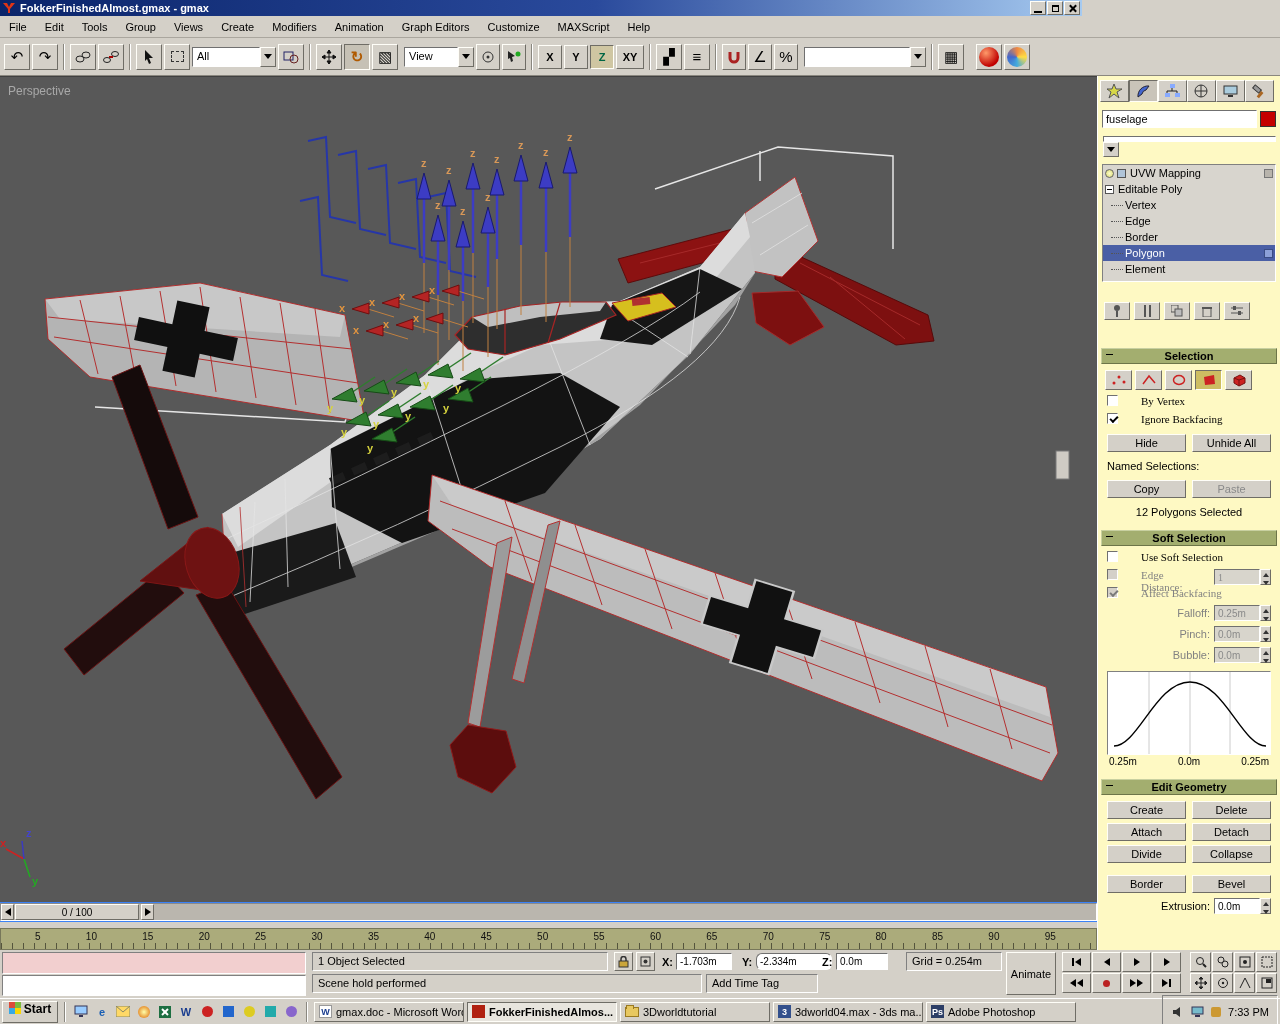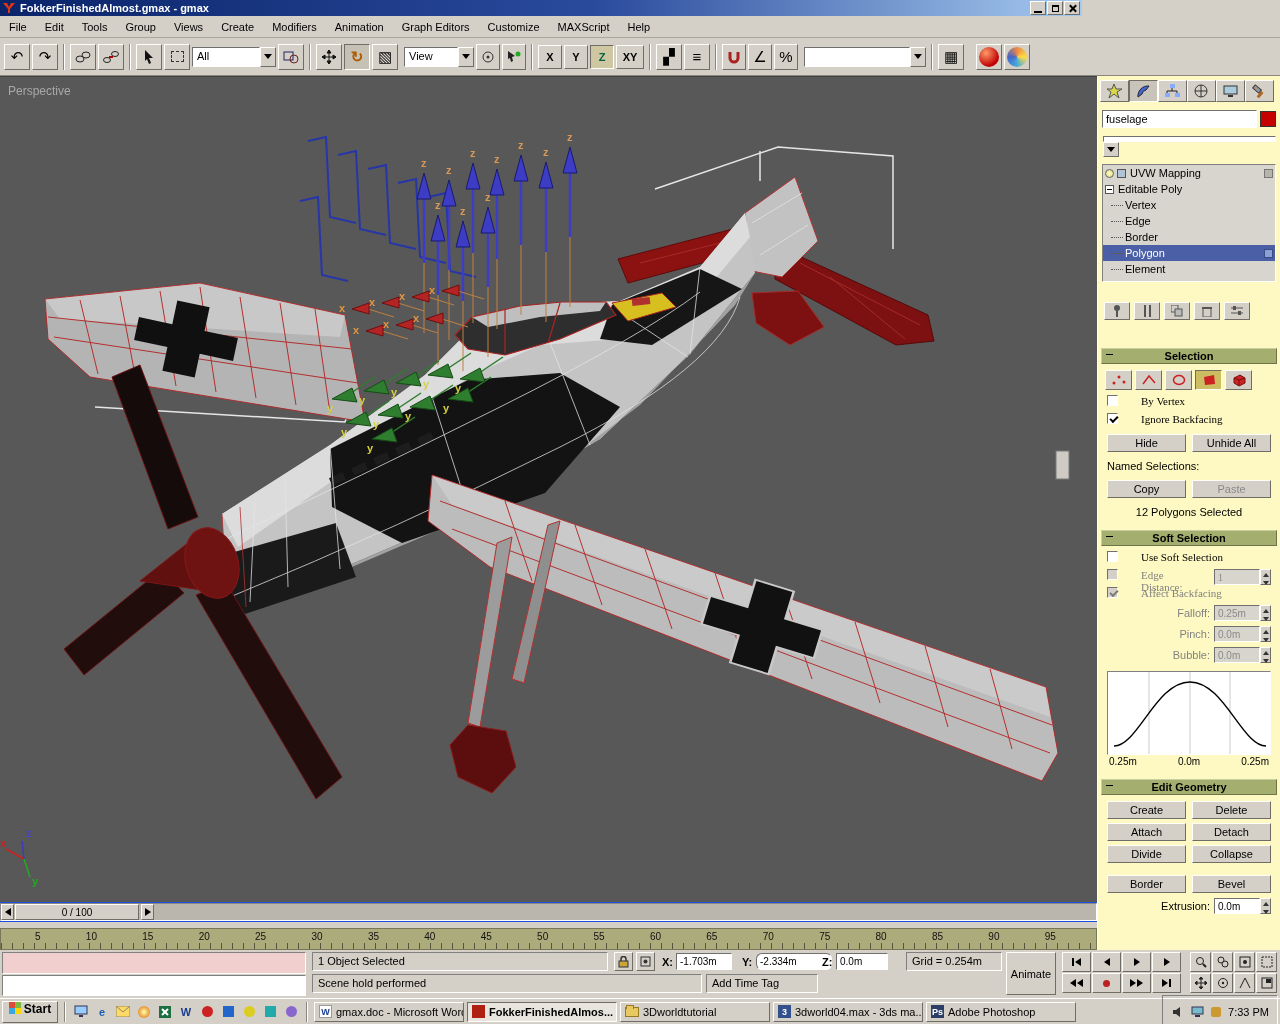--- a/index.html
+++ b/index.html
@@ -32,21 +32,21 @@
 .dd .val{background:#fff;border:1px solid;border-color:#707070 #fff #fff #707070;padding:2px 4px;font-size:11px;overflow:hidden;white-space:nowrap;}
 .dd .dbtn{width:16px;display:flex;align-items:center;justify-content:center;}
 .arrow-dn{width:0;height:0;border:4px solid transparent;border-top:5px solid #000;margin-top:4px;}
 .axisbtn{width:24px;height:24px;font-weight:bold;display:flex;align-items:center;justify-content:center;}
 .axisbtn.pressed{border-color:#6f6d66 #fffef8 #fffef8 #6f6d66;background:#cfc6a2;color:#064;}
 .ball{width:20px;height:20px;border-radius:50%;}
 
 #viewport{left:0;top:76px;width:1097px;height:826px;background:#585858;border-top:1px solid #404040;}
 #vplabel{left:8px;top:84px;color:#a8a8a8;font-size:12px;}
 
-#timeslider{left:0;top:902px;width:1097px;height:20px;background:#1d4ed8;display:flex;align-items:center;}
+#timeslider{left:0;top:902px;width:1097px;height:20px;background:#3b82f6;display:flex;align-items:center;}
 .ts-groove{position:absolute;left:0;top:1px;width:1097px;height:18px;border:1px solid;border-color:#8a8a8a #fff #fff #8a8a8a;background:#bab6ae;}
 .ts-arrow{position:absolute;width:13px;height:16px;top:2px;display:flex;align-items:center;justify-content:center;}
 .ts-thumb{position:absolute;left:15px;top:2px;width:124px;height:16px;display:flex;align-items:center;justify-content:center;font-size:10px;}
 
 #trackbar{left:0;top:922px;width:1097px;height:28px;background:#d4d0c8;}
 .ruler{position:absolute;left:0;top:6px;width:1097px;height:22px;background:#abab7b;border:1px solid #77775a;}
 .ruler-ticks{position:absolute;left:0;bottom:0;width:100%;height:6px;background:repeating-linear-gradient(90deg,#55553d 0 1px,transparent 1px 11px);}
 .ticknums{position:absolute;left:34px;right:40px;top:2px;display:flex;justify-content:space-between;font-size:10px;color:#111;}
 
 #statusrow{left:0;top:950px;width:1280px;height:48px;background:#d4d0c8;}

